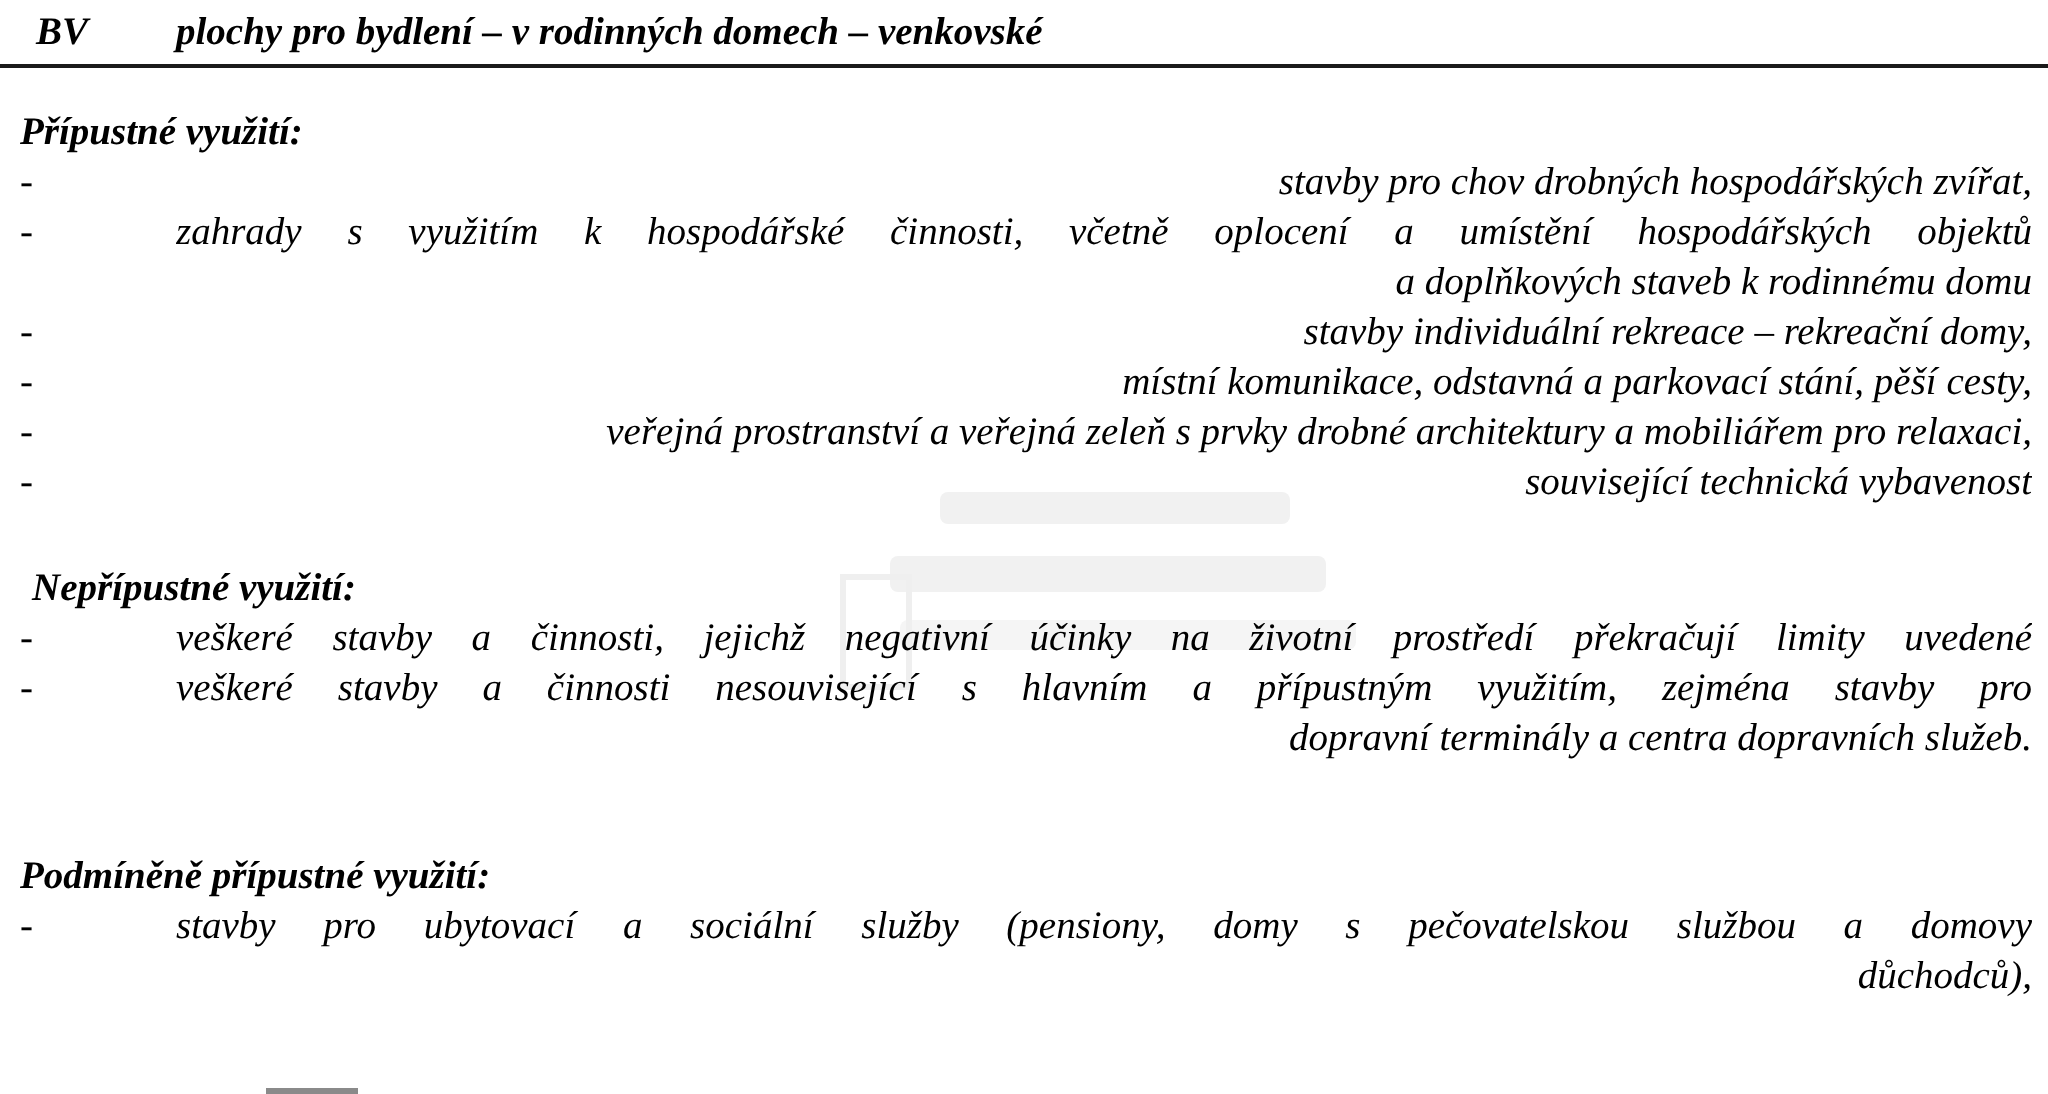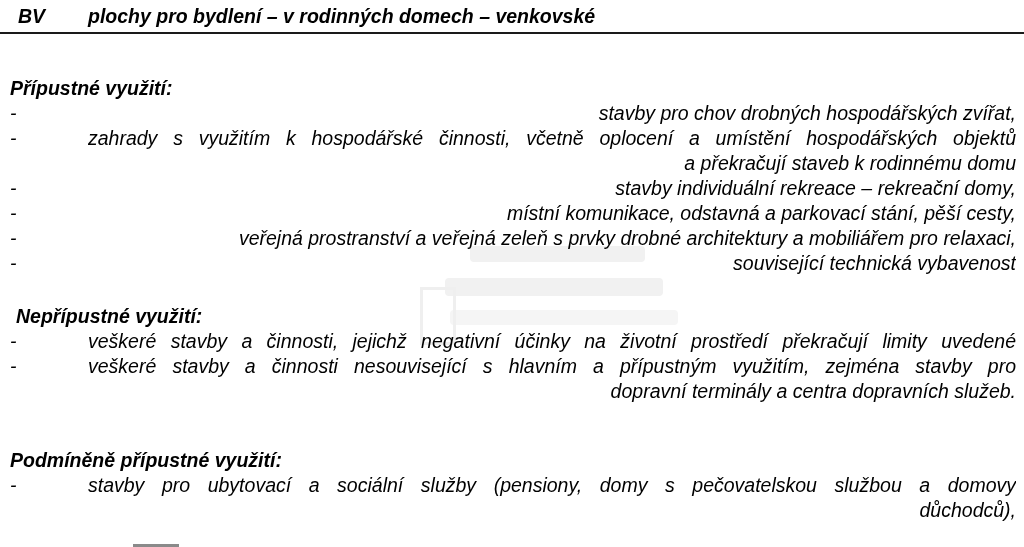--- a/index.html
+++ b/index.html
@@ -7,36 +7,36 @@
     position:relative;
     width:1024px;height:547px;
     background:#ffffff;
     overflow:hidden;
     font-family:"Liberation Sans",sans-serif;
     font-style:italic;
     font-size:19.5px;
     line-height:25px;
     color:#000;
   }
-  .content{position:relative;z-index:1;}
+  .content{position:relative;z-index:1;font-family:Liberation Serif, serif;}
   
   .header-row{
     padding:4px 8px 0 18px;
     font-weight:bold;
     white-space:nowrap;
   }
   .header-code{display:inline-block;width:70px;}
   .rule{height:2px;background:#1a1a1a;margin-top:3px;}
   
   .section-heading{
     font-weight:bold;
     padding-left:10px;
     white-space:nowrap;
   }
-  .sh-1{margin-top:42px;}
+  .sh-1{margin-top:20px;}
   .sh-2{margin-top:28px;padding-left:16px;}
   .sh-3{margin-top:44px;}
   .item{
     position:relative;
     padding-left:88px;
     padding-right:8px;
   }
   .dash{
     position:absolute;
     left:10px;top:0;
@@ -90,21 +90,21 @@
 
     <div class="section-heading sh-1">Přípustné využití:</div>
 
     <div class="item">
       <span class="dash">-</span>
       <div class="line lline">stavby pro chov drobných hospodářských zvířat,</div>
     </div>
     <div class="item">
       <span class="dash">-</span>
       <div class="line jline">zahrady s využitím k hospodářské činnosti, včetně oplocení a umístění hospodářských objektů</div>
-      <div class="line lline">a překračují staveb k rodinnému domu</div>
+      <div class="line lline">a doplňkových staveb k rodinnému domu</div>
     </div>
     <div class="item">
       <span class="dash">-</span>
       <div class="line lline">stavby individuální rekreace – rekreační domy,</div>
     </div>
     <div class="item">
       <span class="dash">-</span>
       <div class="line lline">místní komunikace, odstavná a parkovací stání, pěší cesty,</div>
     </div>
     <div class="item">

